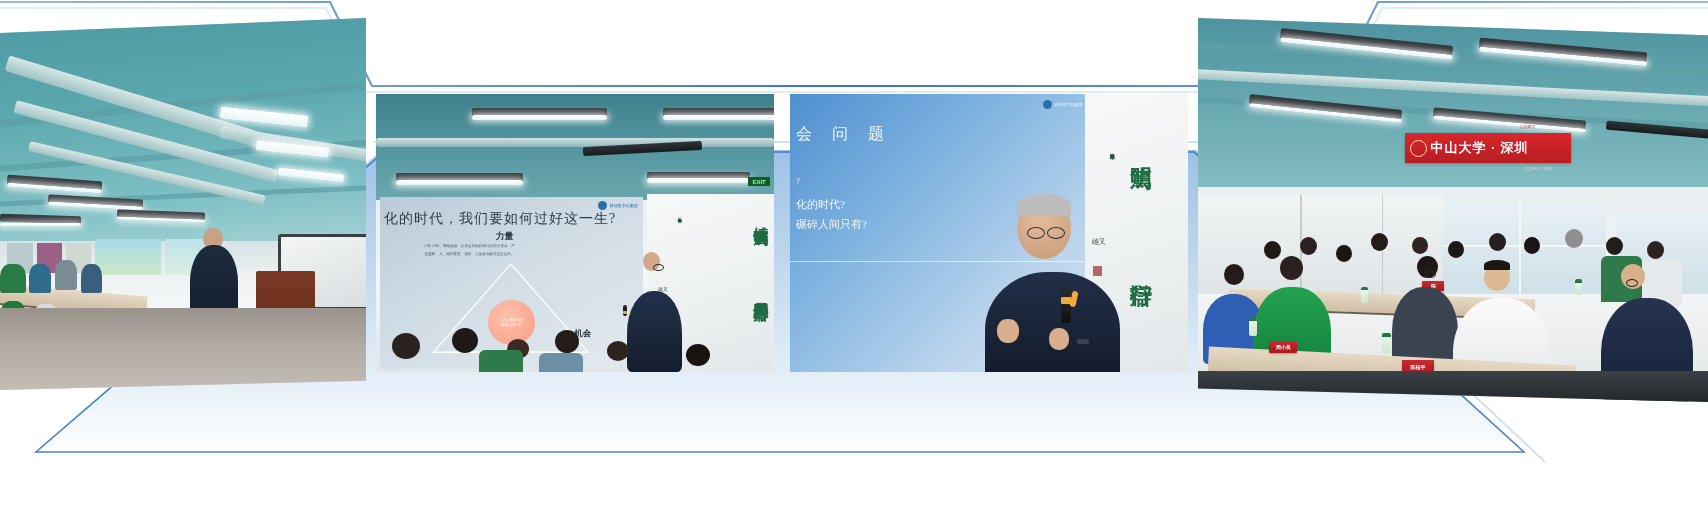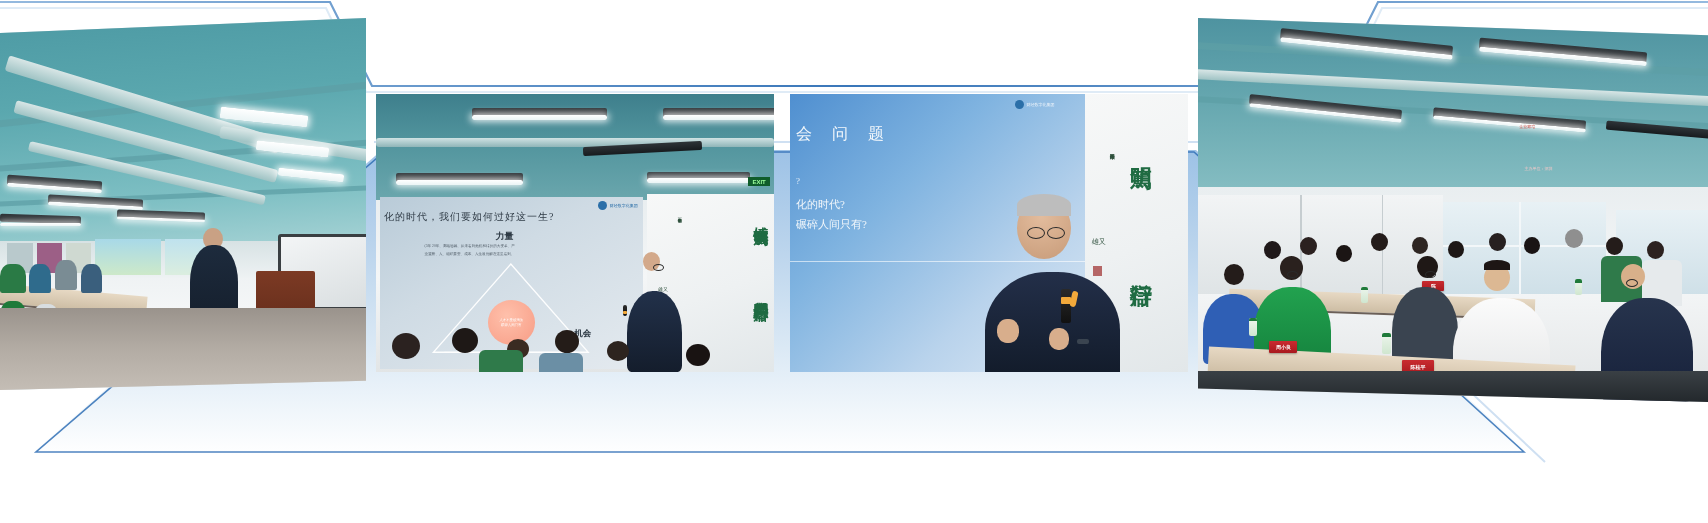--- a/index.html
+++ b/index.html
@@ -36,21 +36,21 @@
   .beam{position:absolute;background:#5e9fa6;opacity:.75;}
   .floorcarpet{position:absolute;left:0;bottom:0;width:100%;background:linear-gradient(180deg,#9a938c 0%,#b3aca4 50%,#c4bdb5 100%);}
   .board{position:absolute;background:linear-gradient(160deg,#f3f5f6,#d9dee0);border:3px solid #3a3f42;border-radius:3px;}
   .podium{position:absolute;background:linear-gradient(180deg,#7c3a24,#5a2717);border-radius:2px;}
   .person{position:absolute;border-radius:46% 46% 8% 8%/52% 52% 8% 8%;}
   .head{position:absolute;border-radius:50%;}
 
   
   .slide{position:absolute;overflow:hidden;}
   .slide-a{background:linear-gradient(150deg,#b9cbd8 0%,#cfdbe4 40%,#e4eaef 100%);}
-  .slide-b{background:linear-gradient(135deg,#4f8fd0 0%,#7fb3e0 35%,#b9d3ec 70%,#dce8f4 100%);}
+  .slide-b{background:linear-gradient(135deg,#4f8fd0 0%,#7fb3e0 35%,#b9d3ec 70%,#dce8f4 100%);padding-left:28px;}
   .slide-txt{position:absolute;color:#f2f7fb;white-space:nowrap;font-family:"Liberation Serif",serif;}
   .slide-txt-dark{position:absolute;color:#2f3b46;white-space:nowrap;font-family:"Liberation Serif",serif;}
   .logo-chip{position:absolute;display:flex;align-items:center;gap:3px;}
   .logo-chip .dot{width:9px;height:9px;border-radius:50%;background:#2b6fa8;}
   .logo-chip .lbl{font-size:4px;color:#2b6fa8;line-height:1.25;white-space:nowrap;}
 
   
   .calliwall{position:absolute;background:linear-gradient(160deg,#f7f8f8 0%,#eef1f2 55%,#e2e7e9 100%);}
   .calli{position:absolute;color:#1f6b42;font-family:"Liberation Serif",serif;font-weight:bold;white-space:nowrap;}
   .calli-sm{position:absolute;color:#2d4f3b;font-family:"Liberation Serif",serif;white-space:nowrap;line-height:1;}
@@ -186,21 +186,21 @@
 
       <div class="exitsign" style="left:93.5%;top:30%;width:22px;height:9px;">
         <span>EXIT</span>
       </div>
 
       <div class="slide slide-a" style="left:1%;top:37%;width:66%;height:62%;">
         <div class="logo-chip" style="right:5px;top:4px;">
           <span class="dot"></span>
           <span class="lbl">财经数字化集团</span>
         </div>
-        <div class="slide-txt-dark" style="left:4px;top:13px;font-size:10px;letter-spacing:1px;">化的时代，我们要如何过好这一生?</div>
+        <div class="slide-txt-dark" style="left:4px;top:13px;font-size:14px;letter-spacing:1px;">化的时代，我们要如何过好这一生?</div>
         <div class="slide-txt-dark" style="left:44%;top:33px;font-size:9px;font-weight:bold;">力量</div>
         <div class="slide-txt-dark" style="left:17%;top:47px;font-size:3.6px;opacity:.8;">(3年 20年、高瞻远瞩、从未看到危机和转折的大变革、产</div>
         <div class="slide-txt-dark" style="left:17%;top:55px;font-size:3.6px;opacity:.8;">业重新、人、组织要变、成本、人生最优解在这里看到。</div>
 
         <svg style="position:absolute;left:12%;top:36%;width:76%;height:58%;" viewBox="0 0 200 120">
           <polygon points="100,6 193,112 7,112" fill="none" stroke="#ffffff" stroke-width="1.6" opacity=".95"></polygon>
           <line x1="20" y1="112" x2="180" y2="112" stroke="#ffffff" stroke-width="1" opacity=".8"></line>
         </svg>
         <div style="position:absolute;left:41%;top:60%;width:18%;height:26%;border-radius:50%;
                     background:radial-gradient(circle at 40% 35%,#ffc0ab,#f79c85);
@@ -295,20 +295,24 @@
 
       <div style="position:absolute;left:0;top:46%;width:48%;height:26%;background:linear-gradient(180deg,#f2f4f5,#dfe4e6);"></div>
       <div style="position:absolute;left:20%;top:46%;width:1.5px;height:26%;background:#c6cdd0;"></div>
       <div style="position:absolute;left:36%;top:46%;width:1.5px;height:26%;background:#c6cdd0;"></div>
 
       <div class="win" style="left:48%;top:48%;width:32%;height:24%;"></div>
       <div class="winmullion" style="left:63%;top:48%;width:2px;height:24%;"></div>
       <div class="winmullion" style="left:48%;top:59%;width:32%;height:2px;"></div>
       <div class="win" style="left:82%;top:50%;width:18%;height:22%;"></div>
 
+      <div class="banner" style="left:40.5%;top:30%;width:156px;height:30px;">
+        <span class="seal"></span>
+        <span class="btxt" style="font-size:13px;letter-spacing:1px;">中山大学 · 深圳</span>
+      </div>
       <span class="bsub" style="position:absolute;left:63%;top:27.5%;color:#c8473f;font-size:4px;">企业家培</span>
       <span class="bsub" style="position:absolute;left:64%;top:38.5%;color:#f5c9c9;font-size:4px;">主办单位：深圳</span>
 
       <div class="head" style="left:13%;top:58%;width:17px;height:18px;background:#20191a;"></div>
       <div class="head" style="left:20%;top:57%;width:17px;height:18px;background:#2b2120;"></div>
       <div class="head" style="left:27%;top:59%;width:16px;height:17px;background:#1b1514;"></div>
       <div class="head" style="left:34%;top:56%;width:17px;height:18px;background:#241c1a;"></div>
       <div class="head" style="left:42%;top:57%;width:16px;height:17px;background:#2e2522;"></div>
       <div class="head" style="left:49%;top:58%;width:16px;height:17px;background:#1d1716;"></div>
       <div class="head" style="left:57%;top:56%;width:17px;height:18px;background:#272020;"></div>

